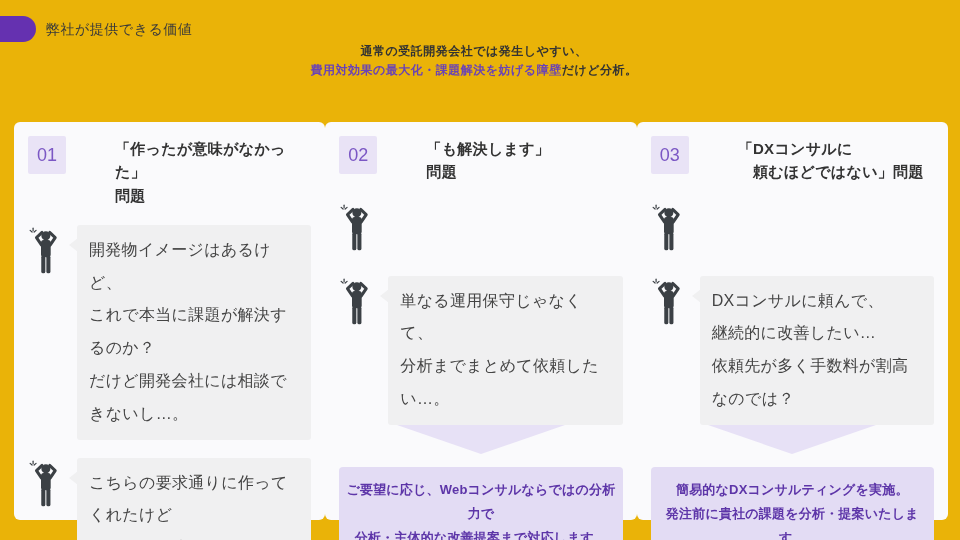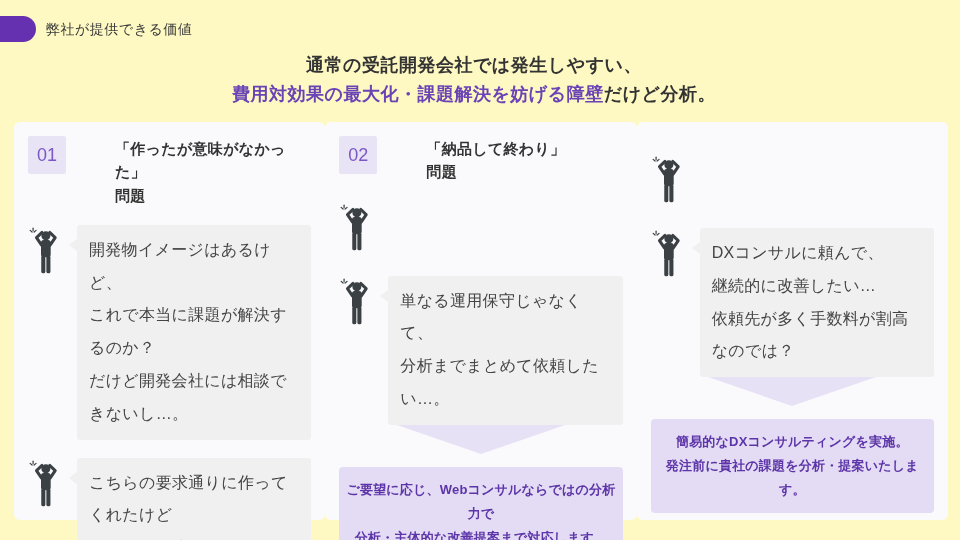--- a/index.html
+++ b/index.html
@@ -3,42 +3,41 @@
 <meta charset="utf-8">
 <style>
   * { margin:0; padding:0; box-sizing:border-box; }
   html,body { width:960px; height:540px; }
   body {
     background:#ffffff;
     font-family:"Liberation Sans","DejaVu Sans",sans-serif;
     color:#333;
     overflow:hidden;
   }
-  .slide { position:relative; width:960px; height:540px; background:#fef9c3; }
+  .slide { position:relative; width:960px; height:540px; background:#eab308; }
 
   
   .tag {
     position:absolute; left:0; top:16px;
     width:36px; height:26px;
     background:#6531b0;
     border-radius:0 13px 13px 0;
   }
   .tag-label {
     position:absolute; left:46px; top:16px;
     height:26px; line-height:26px;
     font-size:14px; color:#3a3a3a; letter-spacing:.5px;
   }
 
   
   .title {
     position:absolute; top:42px; left:0; right:12px;
     text-align:center; font-weight:bold;
-    font-size:18px; line-height:1.6; color:#333;
+    font-size:12px; line-height:1.6; color:#333;
     letter-spacing:.5px;
-    margin-top:9px;
   }
   .title .hl { color:#6a43b5; }
 
   
   .columns {
     position:absolute; top:122px; left:14px; right:12px; height:398px;
     display:flex; 
   }
   .column {
     flex:1; background:#fafafc; border-radius:6px;
@@ -150,21 +149,21 @@
 ベストな解決策じゃなかった気がする。
 開発会社への修正指示も出せない…。</div>
       </div>
       <div class="down-arrow"></div>
 
     </section>
 
     <section class="column">
       <div class="col-head">
         <div class="badge">02</div>
-        <h2 class="col-title">「納品して終わり」
+        <h2 class="col-title">「も解決します」
 問題</h2>
       </div>
       <div class="bubble-row">
         <span class="person">
           <svg viewBox="0 0 40 58" width="34" height="50" aria-hidden="true">
             <g stroke="#3b4045" stroke-width="1.4" stroke-linecap="round">
                 <line x1="6" y1="1" x2="6" y2="4"></line>
                 <line x1="2.5" y1="3.5" x2="4.8" y2="5.5"></line>
                 <line x1="9.5" y1="3.5" x2="7.2" y2="5.5"></line>
               </g>
@@ -195,20 +194,25 @@
         </span>
         <div class="bubble">単なる運用保守じゃなくて、
 分析までまとめて依頼したい…。</div>
       </div>
       <div class="down-arrow"></div>
       <div class="solution">ご要望に応じ、Webコンサルならではの分析力で
 分析・主体的な改善提案まで対応します。</div>
     </section>
 
     <section class="column">
+      <div class="col-head">
+        <div class="badge">03</div>
+        <h2 class="col-title">「DXコンサルに
+　頼むほどではない」問題</h2>
+      </div>
       <div class="bubble-row">
         <span class="person">
           <svg viewBox="0 0 40 58" width="34" height="50" aria-hidden="true">
             <g stroke="#3b4045" stroke-width="1.4" stroke-linecap="round">
                 <line x1="6" y1="1" x2="6" y2="4"></line>
                 <line x1="2.5" y1="3.5" x2="4.8" y2="5.5"></line>
                 <line x1="9.5" y1="3.5" x2="7.2" y2="5.5"></line>
               </g>
             <circle cx="21" cy="10" r="5.3" fill="#3b4045"></circle>
             <path d="M16 21 L10 12 L16.5 6" stroke="#3b4045" stroke-width="3.6" fill="none" stroke-linecap="round" stroke-linejoin="round"></path>

